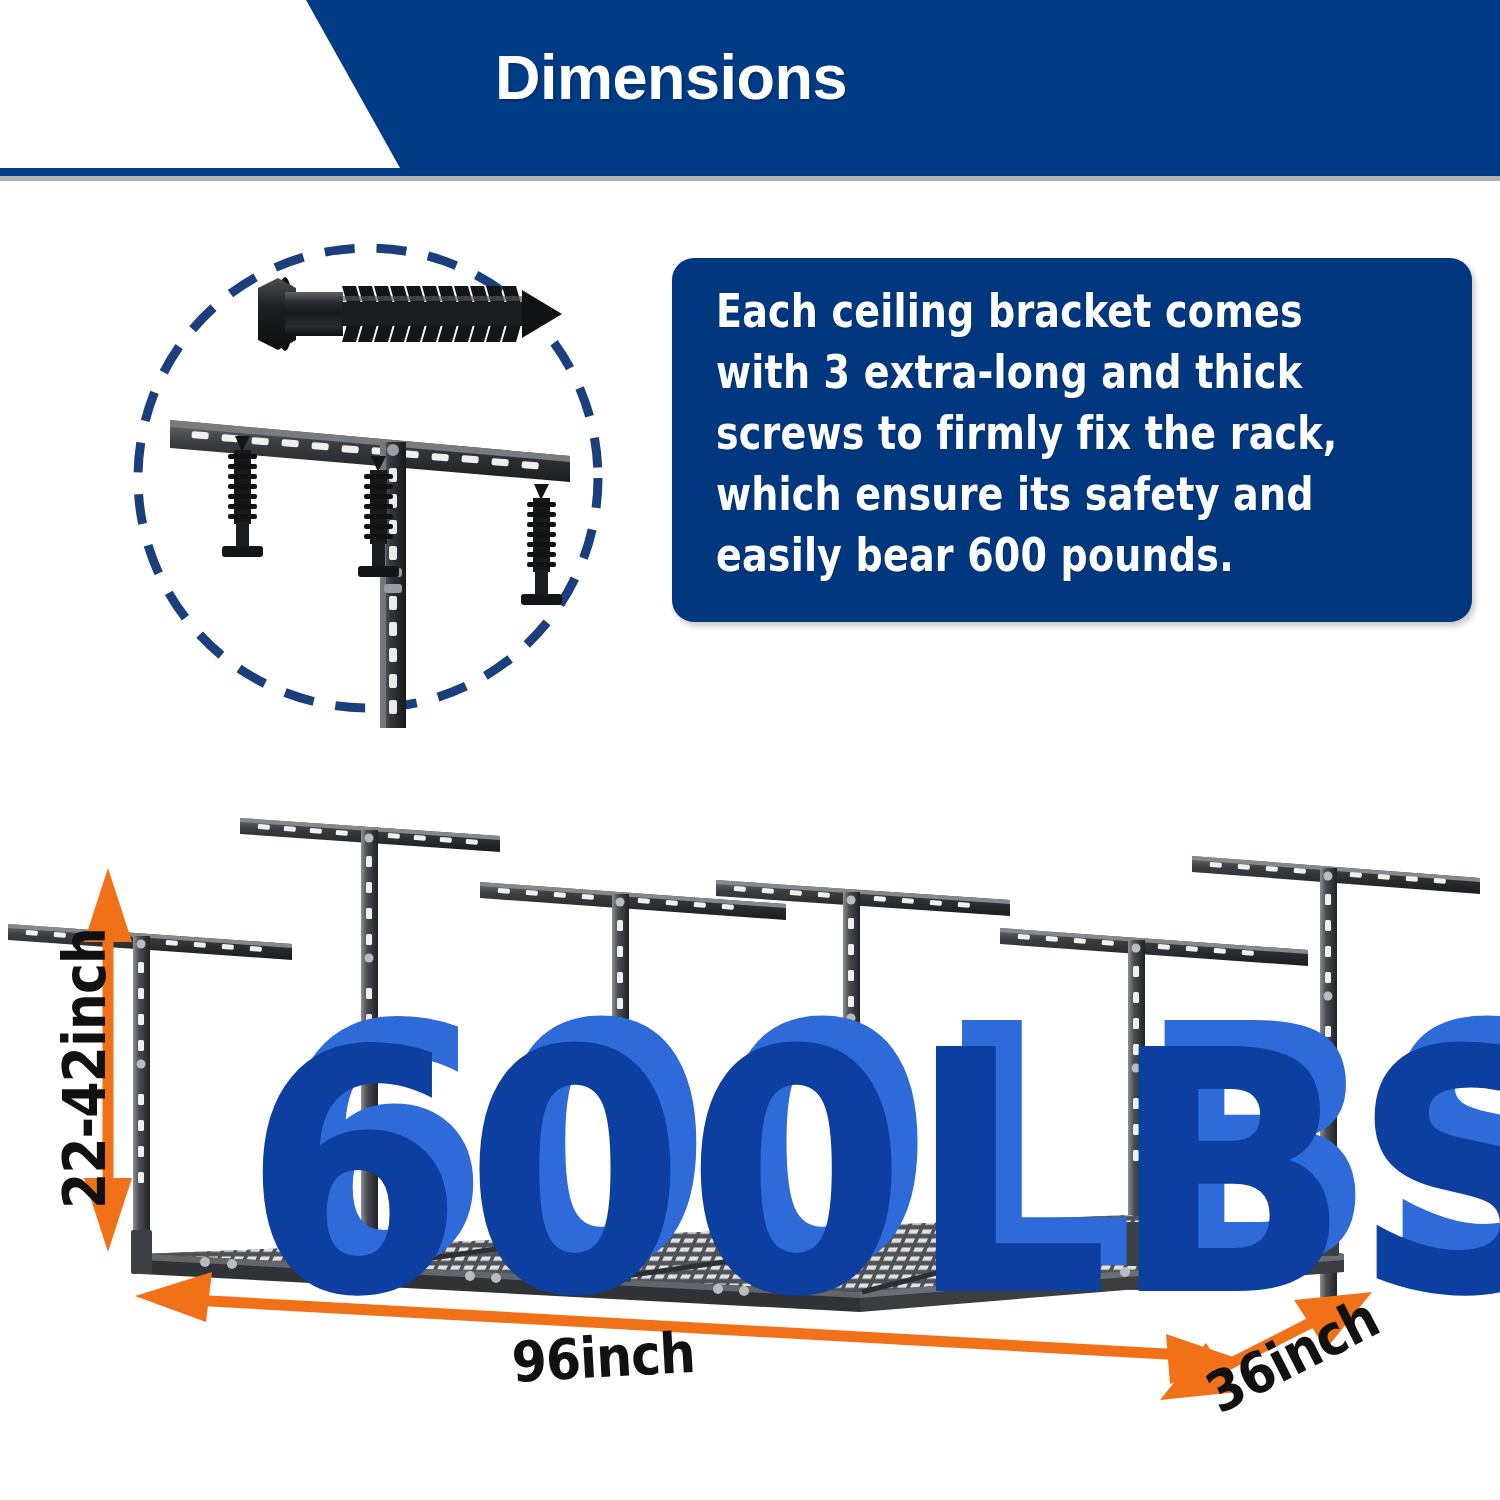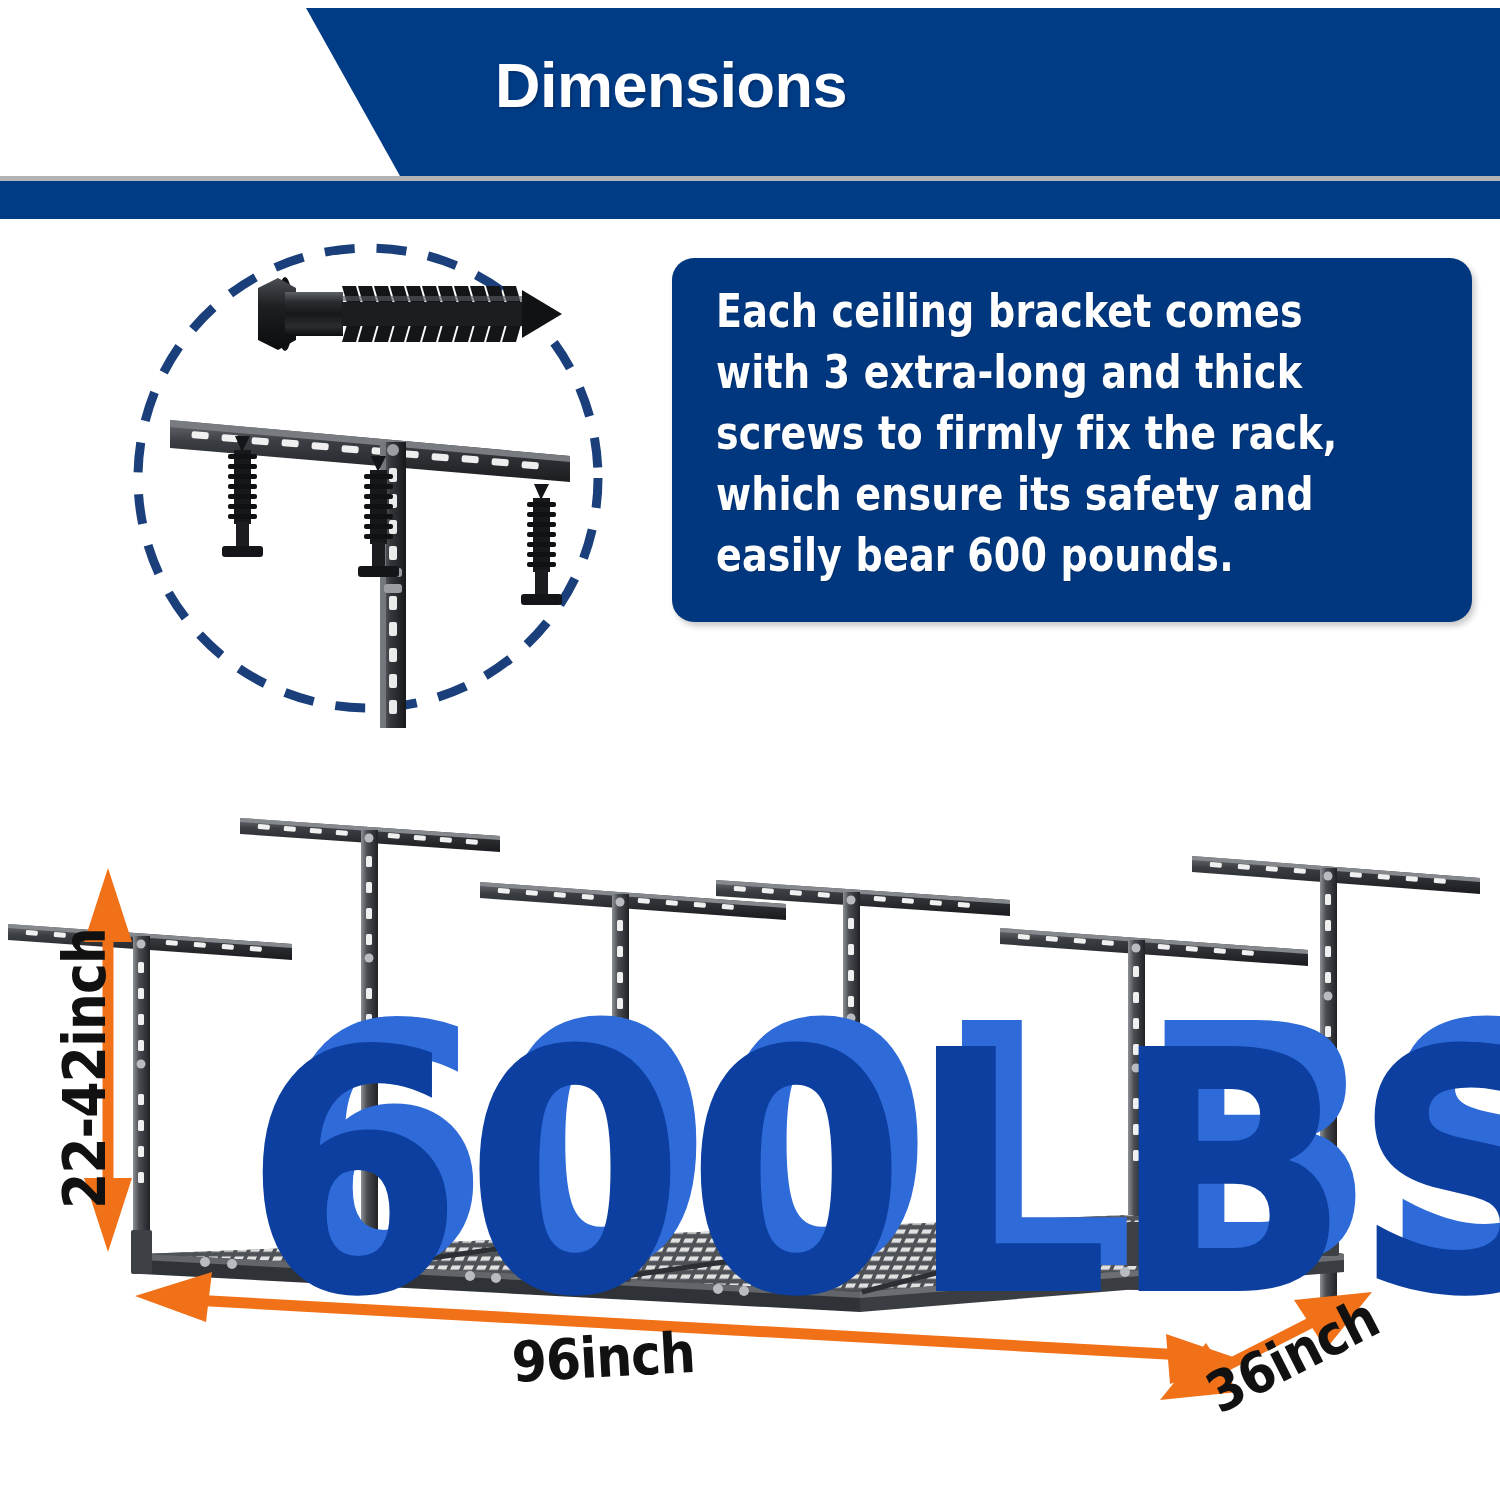--- a/index.html
+++ b/index.html
@@ -7,21 +7,21 @@
     width:1500px;height:1500px;
     background:#ffffff;
     font-family:"Liberation Sans","DejaVu Sans",sans-serif;
     overflow:hidden;
     position:relative;
   }
   .stage{position:absolute;inset:0;}
 
   
   .header{
-    position:absolute;left:0;top:8px;width:1500px;height:211px;
+    position:absolute;left:0;top:0;width:1500px;height:176px;
     background:#003B85;
   }
   .header-wedge{
     position:absolute;left:0;top:0;width:400px;height:168px;
     background:#ffffff;
     clip-path:polygon(0 0,306px 0,400px 168px,0 168px);
   }
   .header-title{
     position:absolute;left:495px;top:46px;
     font-size:63px;line-height:1;font-weight:bold;color:#ffffff;

